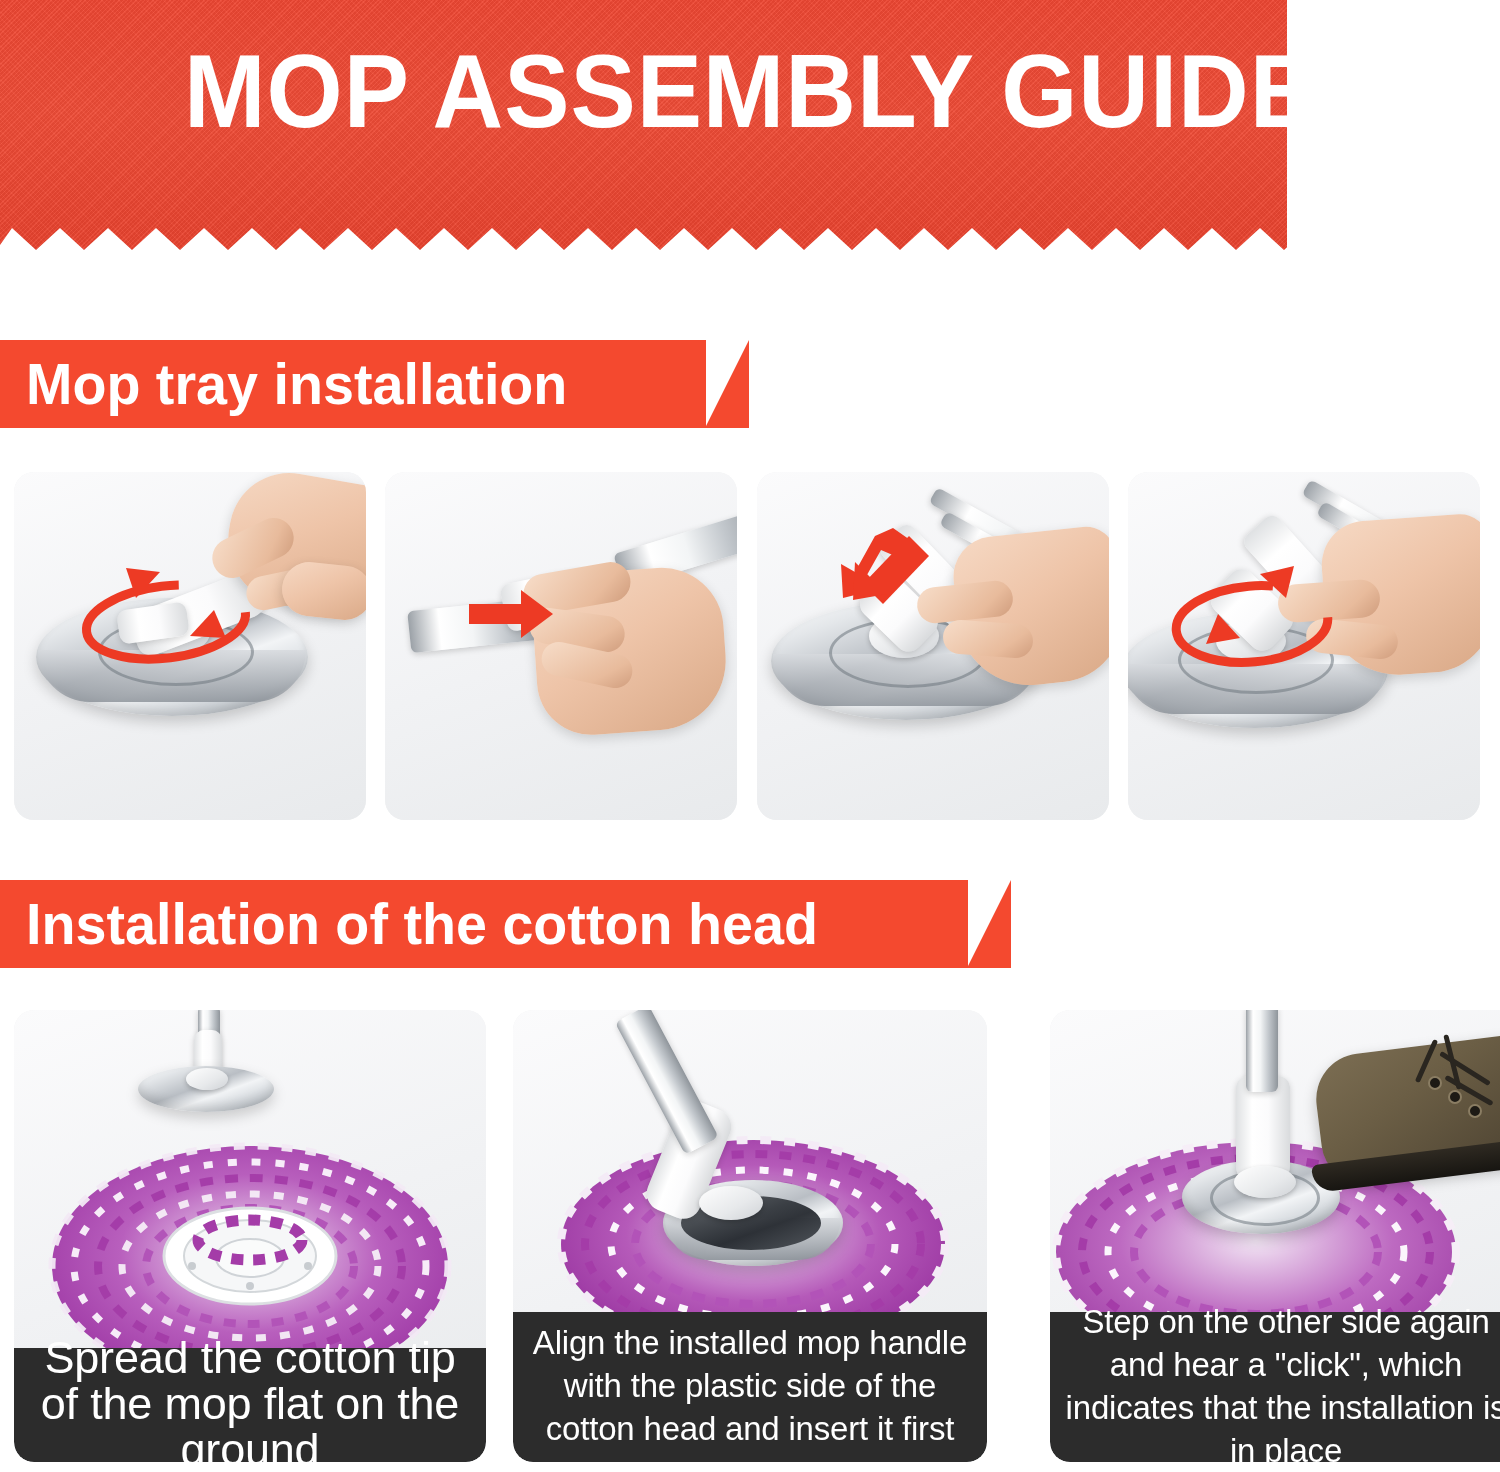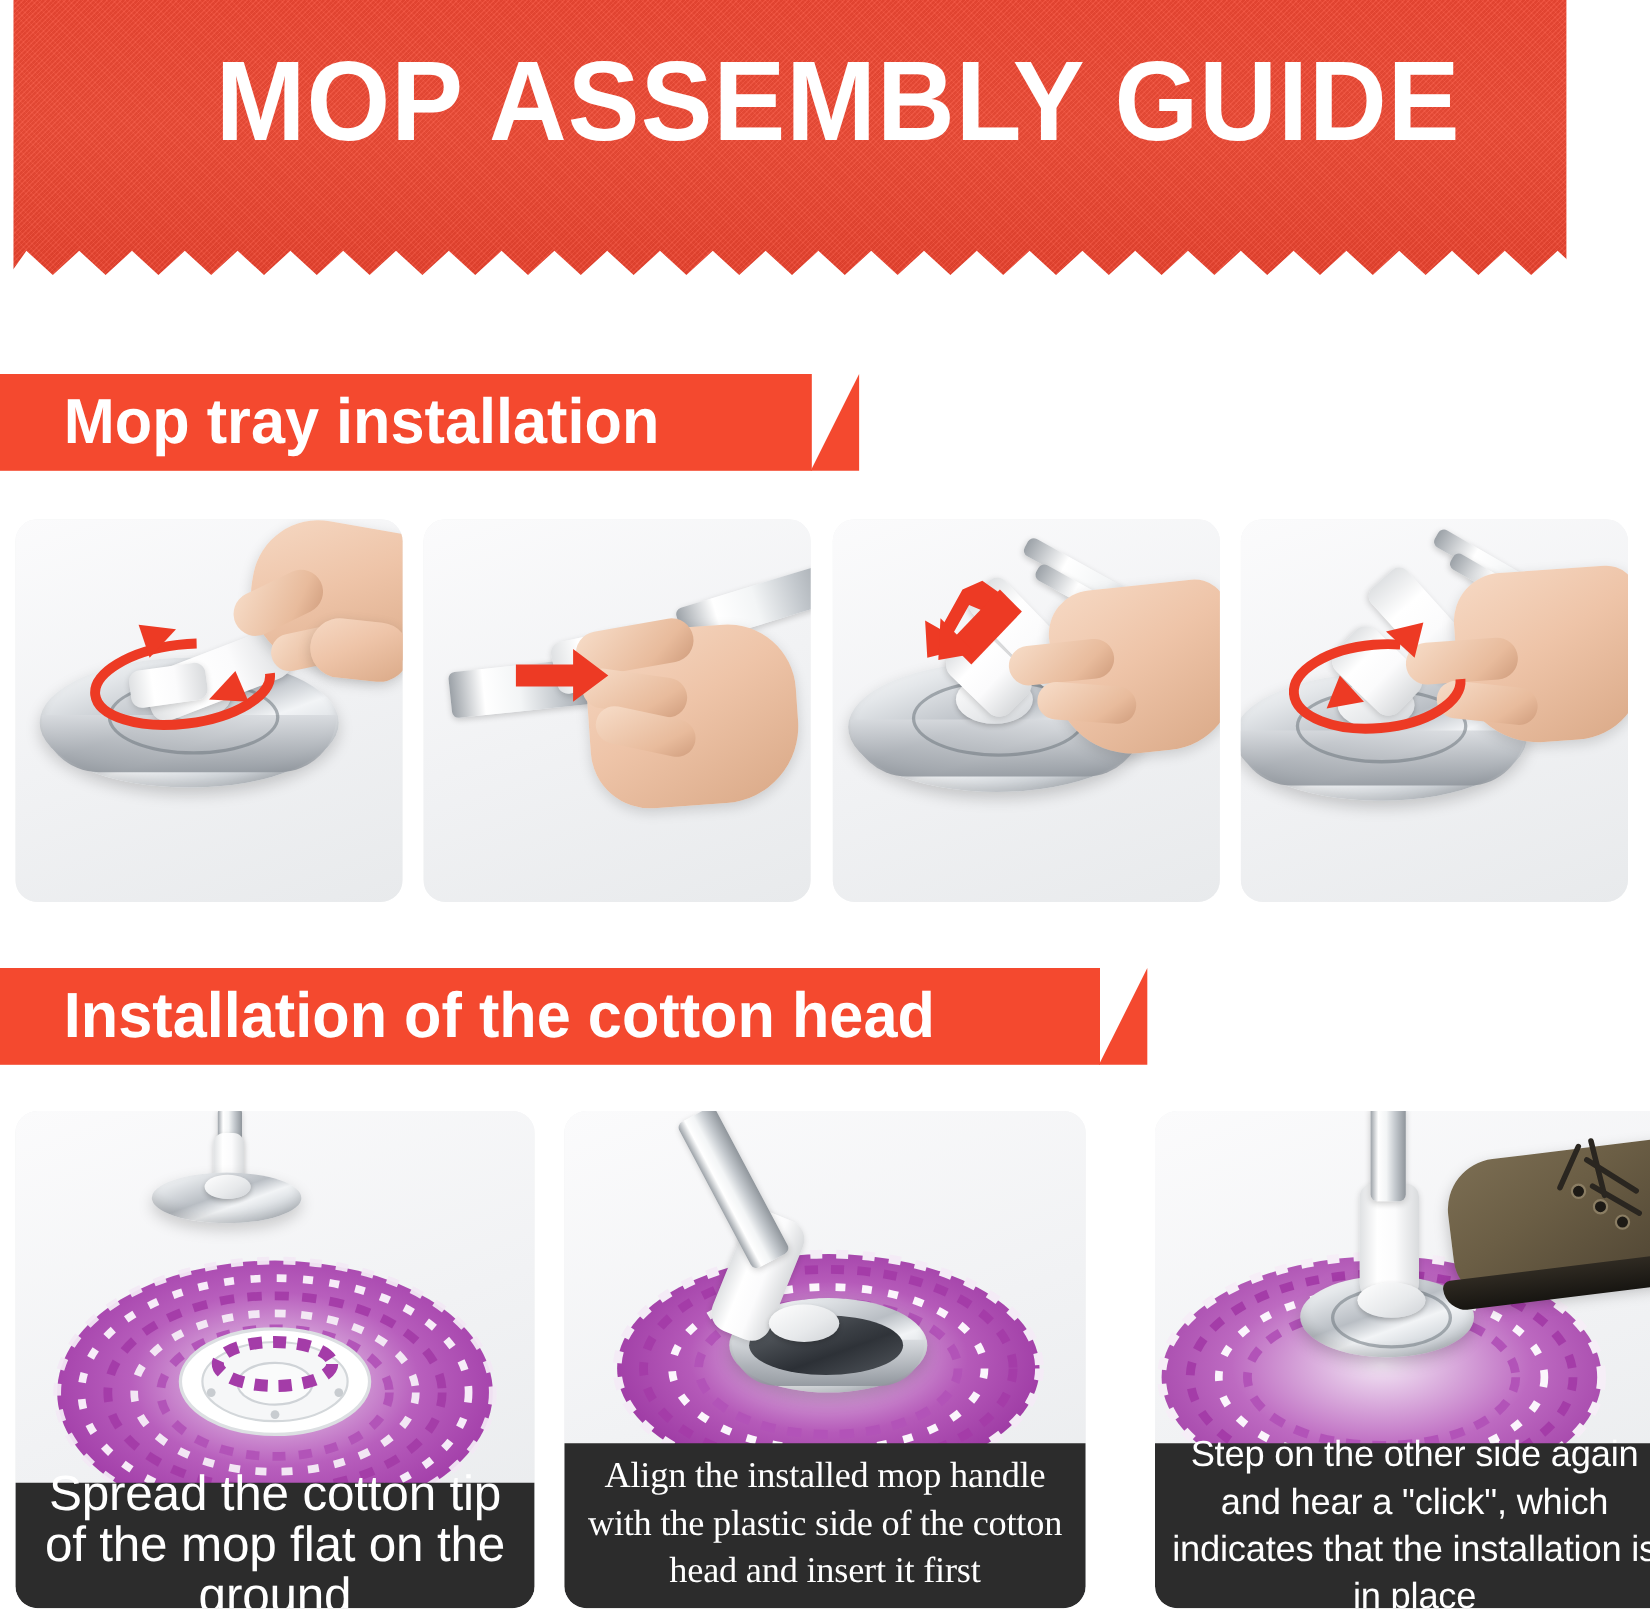--- a/index.html
+++ b/index.html
@@ -6,21 +6,21 @@
   body{
     width:1500px;height:1472px;
     background:#ffffff;
     font-family:"Liberation Sans", sans-serif;
     overflow:hidden;
     position:relative;
   }
 
   
   .banner{
-    position:absolute;left:12px;top:0;width:1412px;height:250px;
+    position:absolute;left:0;top:0;width:1287px;height:250px;
     overflow:hidden;
   }
   .banner-fabric{
     position:absolute;left:0;top:0;width:1500px;height:250px;
     background:
       repeating-linear-gradient(135deg,
         rgba(255,255,255,0.055) 0px, rgba(255,255,255,0.055) 1px,
         rgba(0,0,0,0.045) 1px, rgba(0,0,0,0.045) 3px),
       repeating-linear-gradient(45deg,
         rgba(255,255,255,0.03) 0px, rgba(255,255,255,0.03) 1px,
@@ -71,21 +71,21 @@
     letter-spacing:1px;
     font-family:"Liberation Sans", sans-serif;
     transform:scaleX(0.95);
     white-space:nowrap;
   }
 
   
   .section-head{
     position:absolute;height:88px;left:0;
     background:#f4492f;
-    display:flex;align-items:center;padding-left:32px;
+    display:flex;align-items:center;
   }
   .section-head::after{
     content:"";position:absolute;right:-43px;top:0;
     width:0;height:0;
     border-style:solid;
     border-width:0 0 88px 44px;
     border-color:transparent transparent #f4492f transparent;
   }
   .section-head-label{
     color:#ffffff;
@@ -136,21 +136,21 @@
 
   
   .r2{top:1010px;height:452px;}
   #p5{left:14px;width:472px;}
   #p6{left:513px;width:474px;}
   #p7{left:1050px;width:472px;}
   #p5 .caption{height:114px;}
   #p6 .caption{height:150px;}
   #p7 .caption{height:150px;}
   #p5 .cap-text{font-size:45px;line-height:46px;}
-  #p6 .cap-text{font-size:33px;line-height:43px;font-family:Liberation Serif, serif;}
+  #p6 .cap-text{font-size:33px;line-height:43px;}
   #p7 .cap-text{font-size:33px;line-height:43px;}
 
   
   .bg-grad{
     position:absolute;inset:0;
     background:linear-gradient(160deg,#fbfbfc 0%,#f1f2f4 50%,#e8eaec 100%);
   }
   .plate{
     position:absolute;border-radius:50%;
     background:

